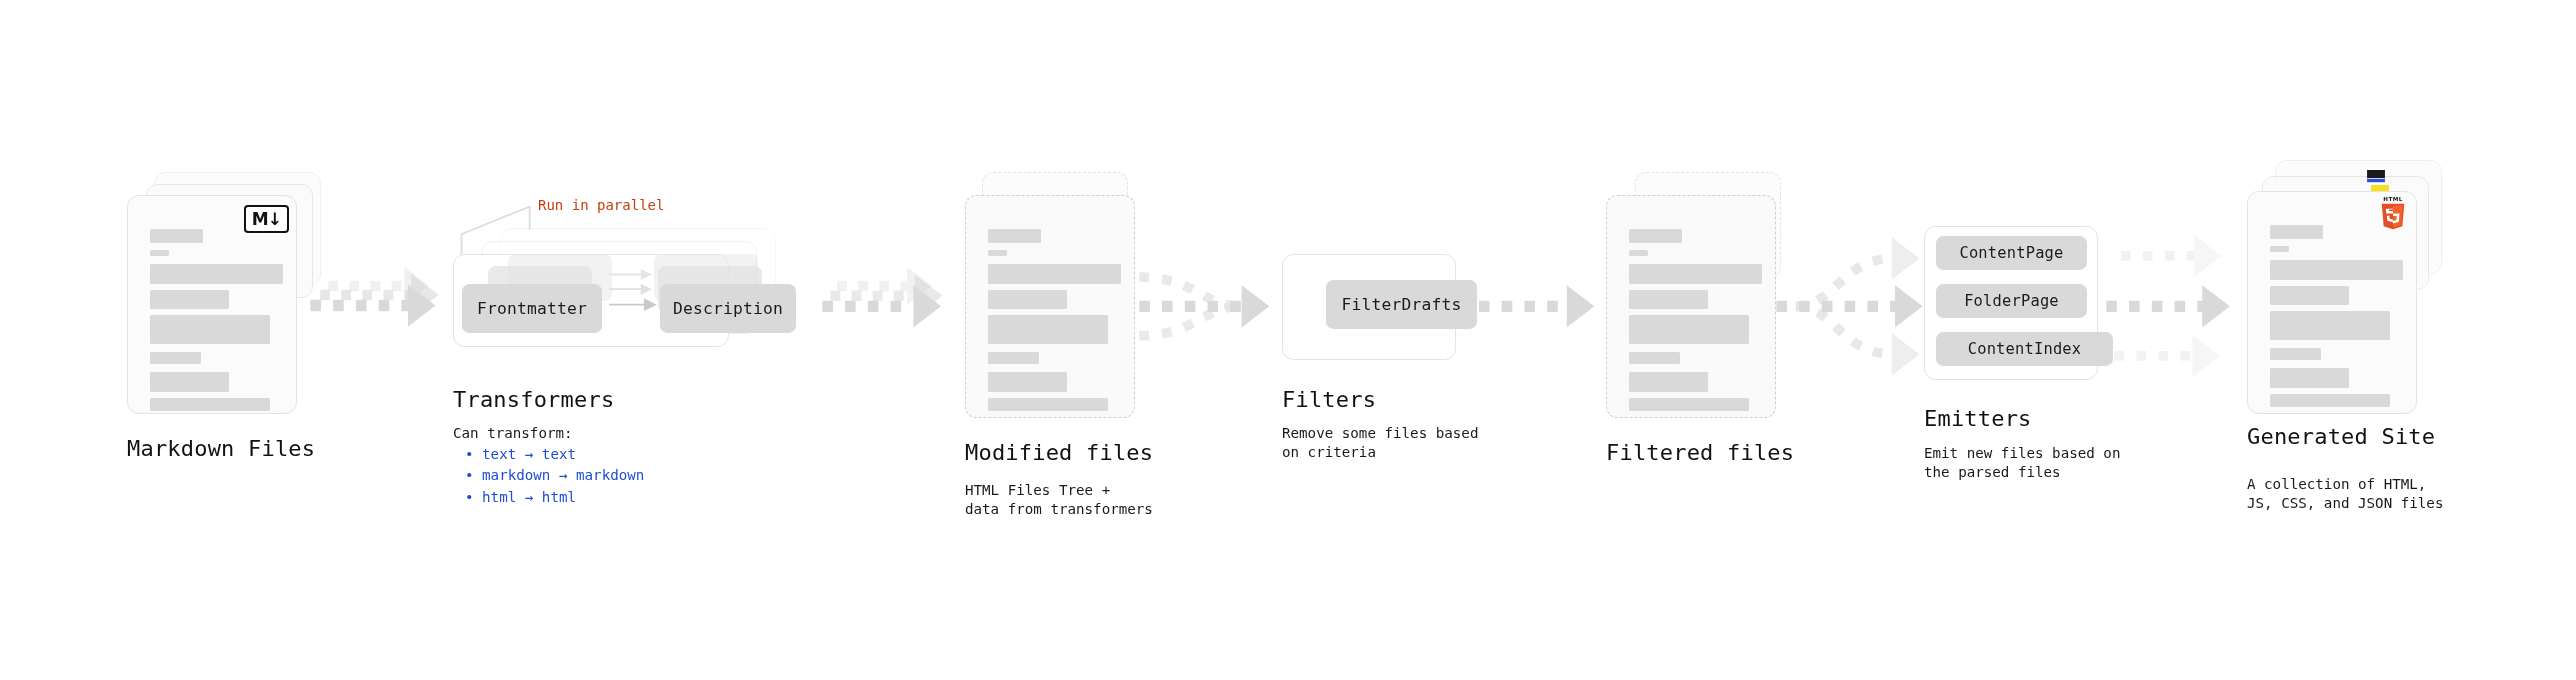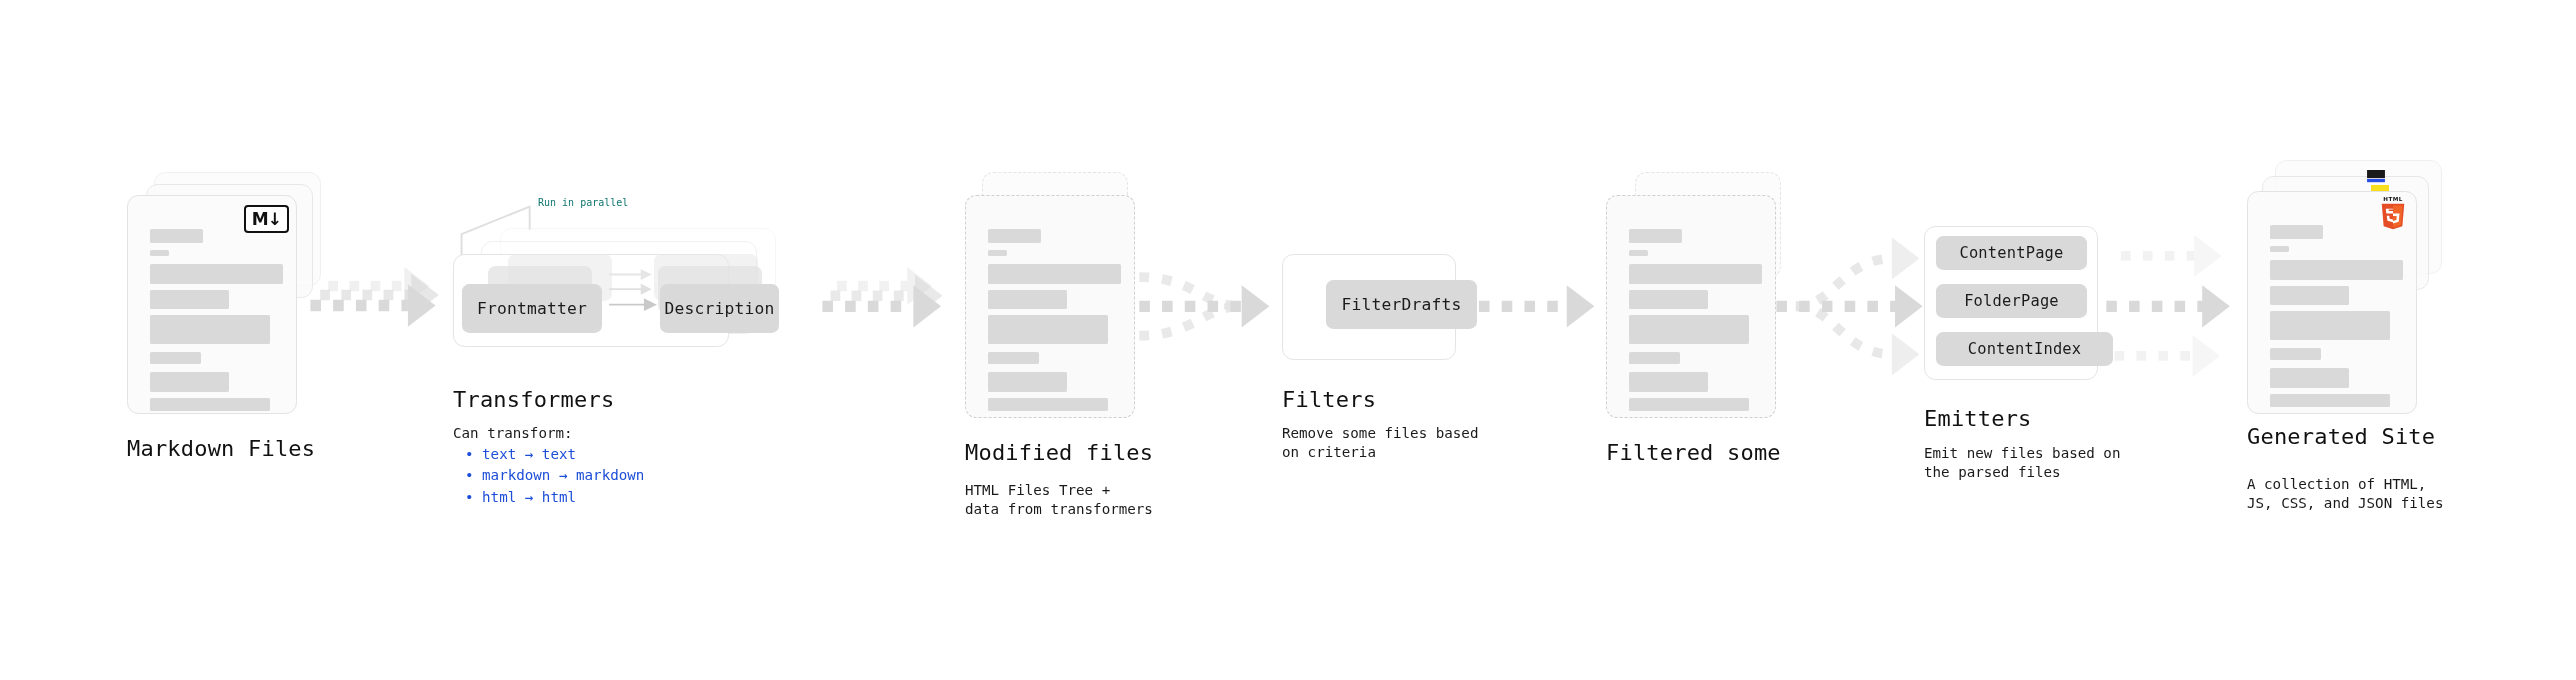--- a/index.html
+++ b/index.html
@@ -84,22 +84,22 @@
   }
   .caption{
     position:absolute;
     font-size:14.2px;
     line-height:18.7px;
     color:#1a1a1a;
     white-space:pre;
   }
   .parallel-label{
     position:absolute;
-    font-size:10px;
-    color:#0f766e;
+    font-size:14px;
+    color:#c2410c;
     white-space:nowrap;
     text-align:right;
   }
   .bullets{
     position:absolute;
     font-size:14.2px;
     line-height:18.7px;
     color:#1d4ed8;
     white-space:pre;
   }
@@ -234,21 +234,21 @@
         <line x1="0" y1="26" x2="40" y2="26"></line>
           <path d="M40,21 L50,26 L40,31 Z"></path>
       </g>
       <g stroke="#c9c9c9" stroke-width="2.4" fill="#c9c9c9">
         <line x1="0" y1="45" x2="44" y2="45"></line>
           <path d="M44,39 L56,45 L44,51 Z"></path>
       </g>
     </svg>
 
     <div class="chip" style="left:462px;top:284px;width:140px;height:49px;">Frontmatter</div>
-    <div class="chip" style="left:660px;top:284px;width:119px;height:49px;">Description</div>
+    <div class="chip" style="left:660px;top:284px;width:136px;height:49px;">Description</div>
 
     <div class="title" style="left:453px;top:387px;">Transformers</div>
     <div class="caption" style="left:453px;top:424px;">Can transform:</div>
     <div class="bullets" style="left:465px;top:445px;">• text → text</div>
     <div class="bullets" style="left:465px;top:466px;">• markdown → markdown</div>
     <div class="bullets" style="left:465px;top:488px;">• html → html</div>
   </div>
 
   <div class="stack" style="left:0;top:0;">
     <div class="doc dashed back2" style="left:982px;top:172px;width:146px;height:106px;"></div>
@@ -284,21 +284,21 @@
         <div class="ln" style="left:22px;top:33px;width:53px;height:14px;"></div>
         <div class="ln" style="left:22px;top:54px;width:18.7px;height:5.7px;"></div>
         <div class="ln" style="left:22px;top:68px;width:133px;height:19.5px;"></div>
         <div class="ln" style="left:22px;top:94px;width:79px;height:18.7px;"></div>
         <div class="ln" style="left:22px;top:119px;width:120px;height:29px;"></div>
         <div class="ln" style="left:22px;top:156px;width:51px;height:12.2px;"></div>
         <div class="ln" style="left:22px;top:176px;width:79px;height:20.3px;"></div>
         <div class="ln" style="left:22px;top:202px;width:120px;height:13px;"></div>
       </div>
     </div>
-    <div class="title" style="left:1606px;top:440px;">Filtered some</div>
+    <div class="title" style="left:1606px;top:440px;">Filtered files</div>
   </div>
 
   <div class="stack" style="left:0;top:0;">
     <div class="groupbox" style="left:1924px;top:226px;width:174px;height:154px;"></div>
     <div class="chip" style="left:1936px;top:236px;width:151px;height:34px;font-size:15.4px;">ContentPage</div>
     <div class="chip" style="left:1936px;top:284px;width:151px;height:34px;font-size:15.4px;">FolderPage</div>
     <div class="chip" style="left:1936px;top:332px;width:177px;height:34px;font-size:15.4px;text-align:center;">ContentIndex</div>
     <div class="title" style="left:1924px;top:406px;">Emitters</div>
     <div class="caption" style="left:1924px;top:444px;">Emit new files based on
 the parsed files</div>

